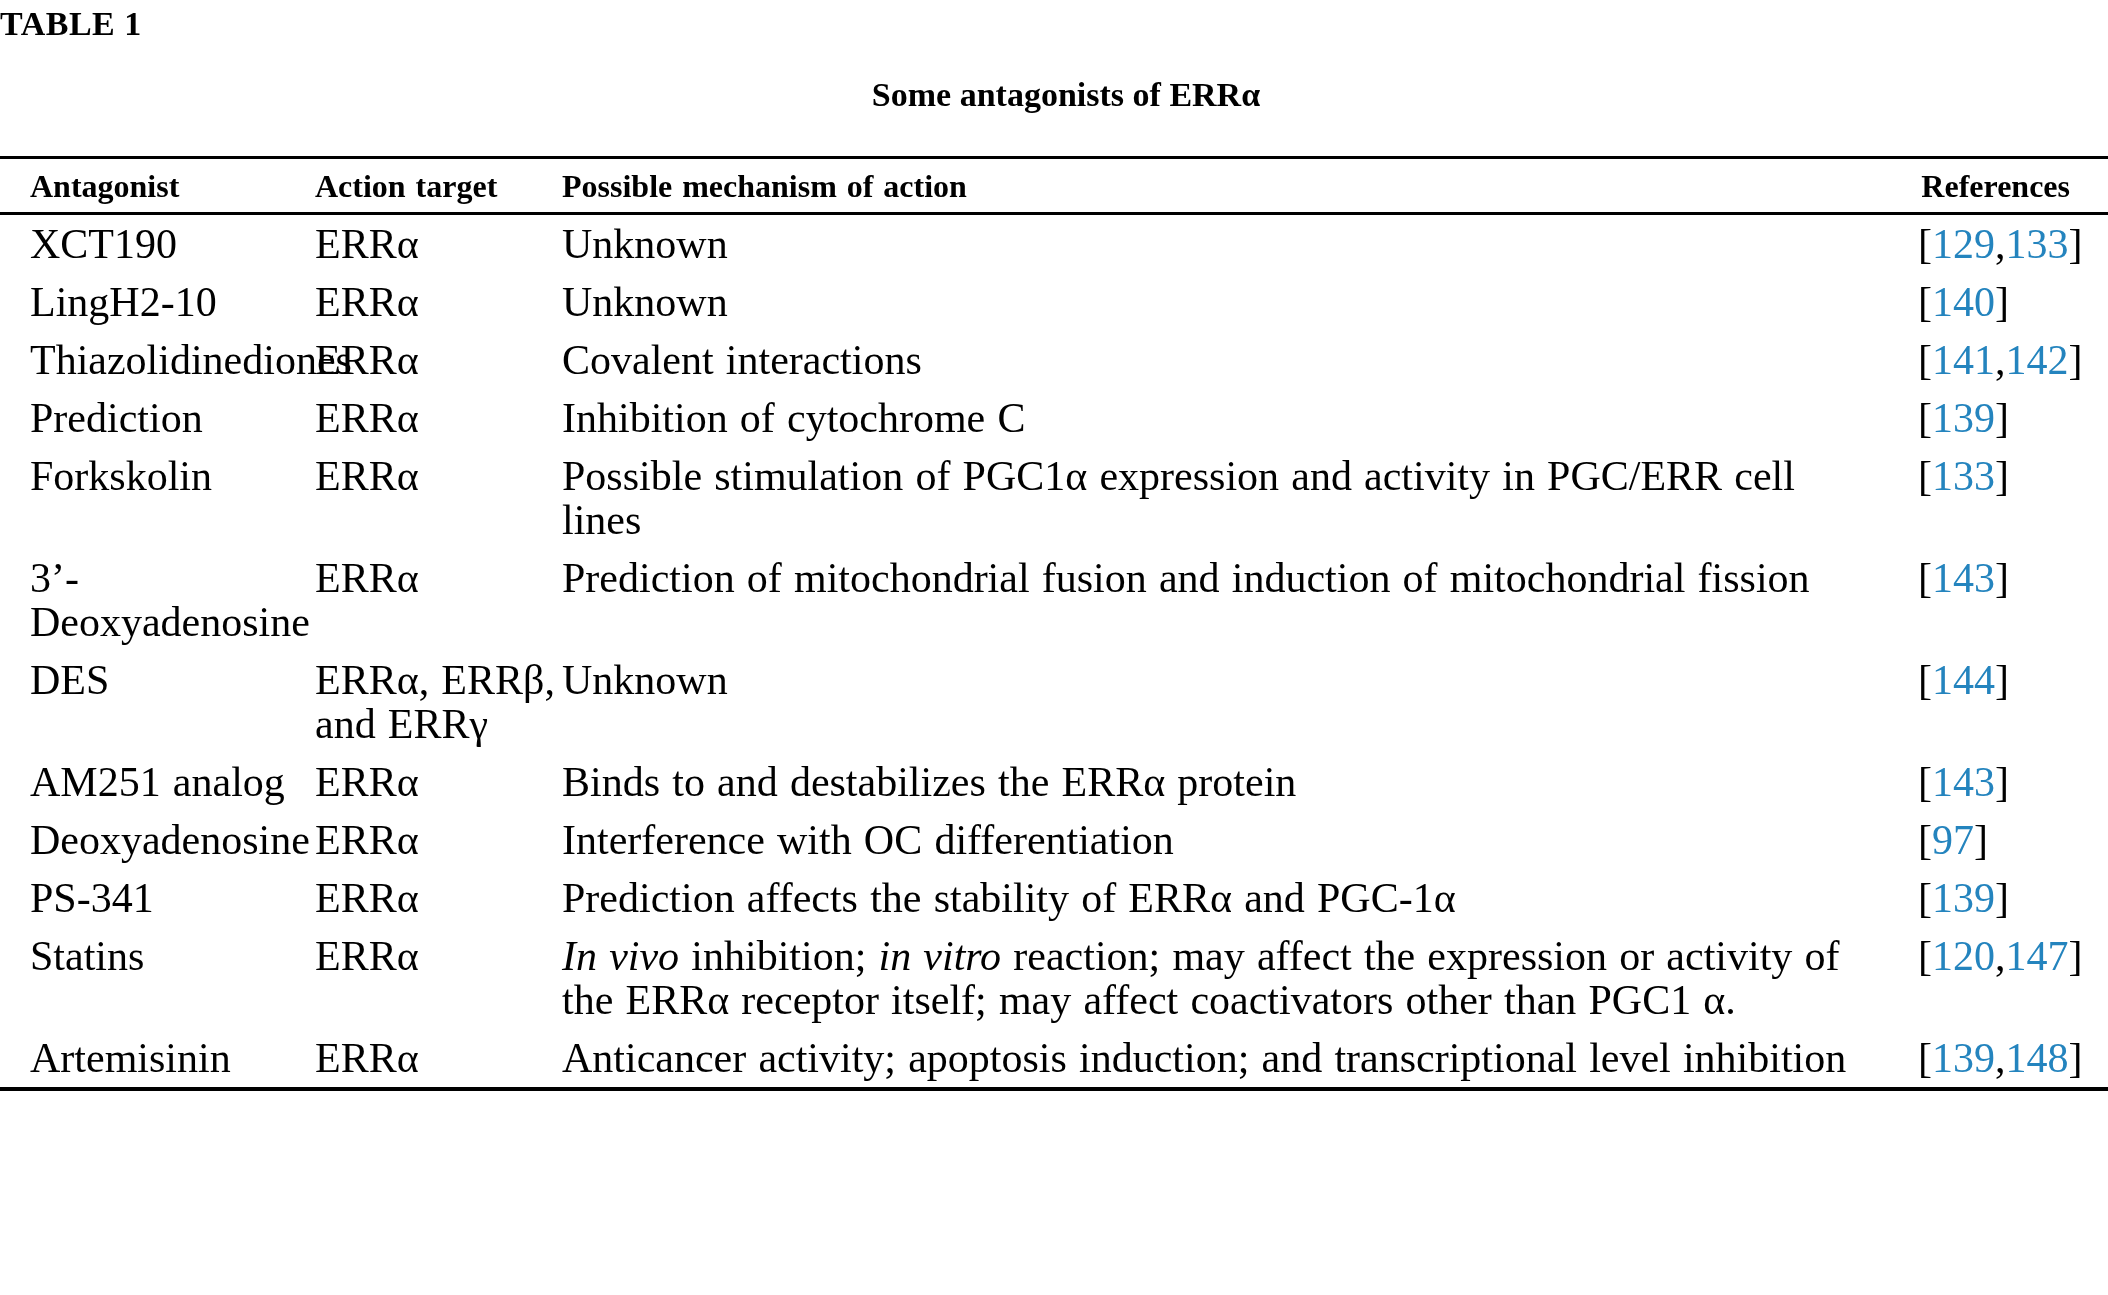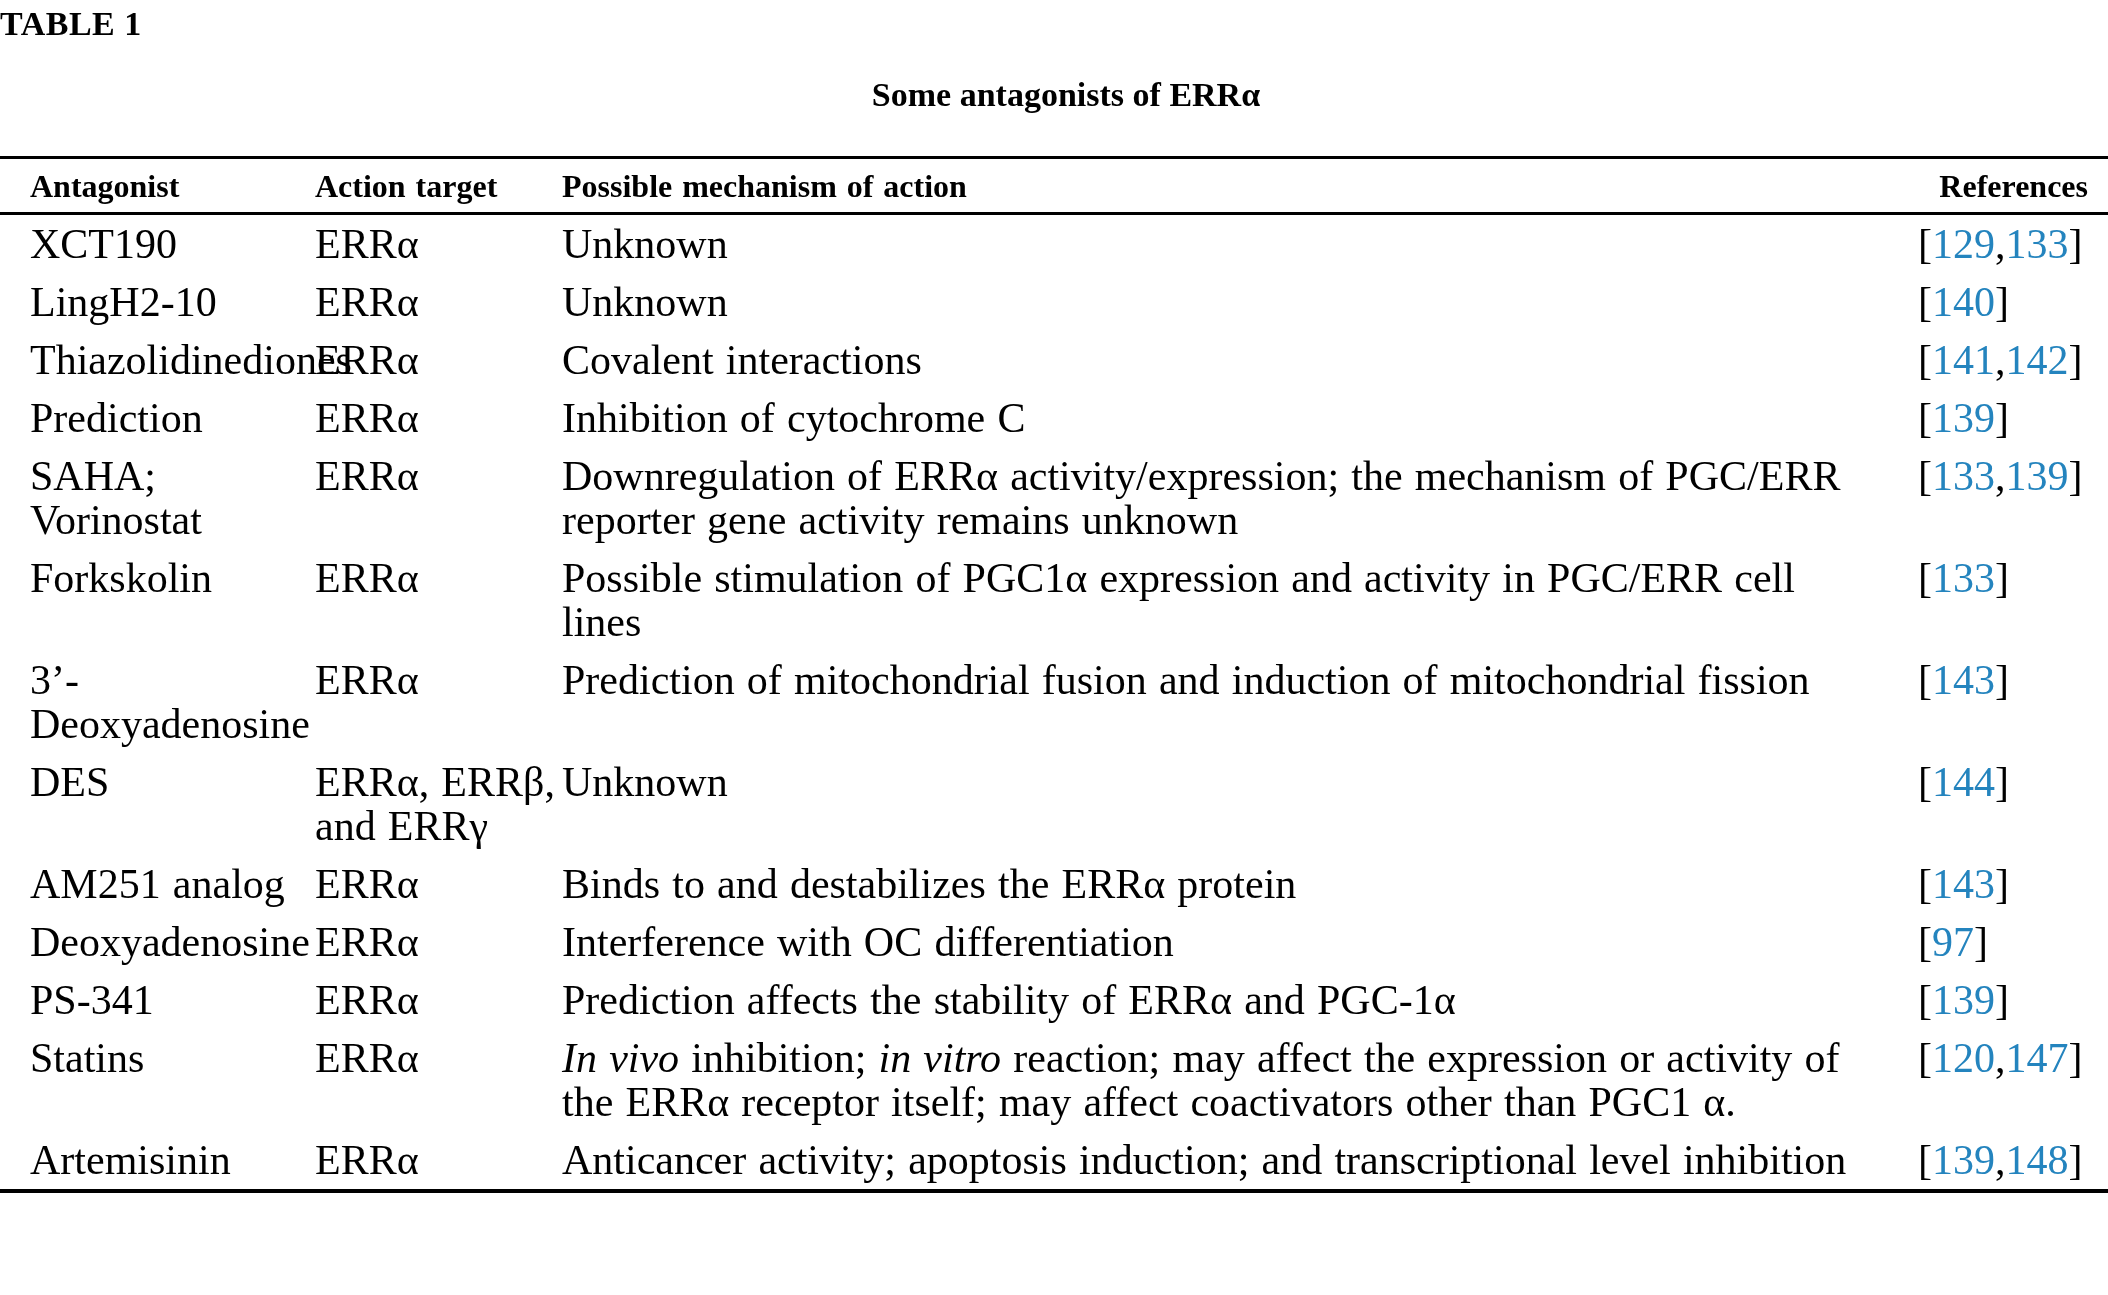--- a/index.html
+++ b/index.html
@@ -41,21 +41,21 @@
     border-top: 3px solid #000;
     border-bottom: 3px solid #000;
     font-size: 32px;
     font-weight: 700;
     text-align: left;
     line-height: 40px;
     padding: 7px 0 6px 0;
     word-spacing: 0.06em;
   }
   thead th.col-antagonist { padding-left: 30px; }
-  thead th.col-refs { text-align: right; padding-right: 20px; }
+  thead th.col-refs { text-align: right; padding-right: 38px; }
   tbody td {
     font-size: 42px;
     line-height: 44px;
     vertical-align: top;
     padding: 7px 0 7px 0;
     word-spacing: 0.04em;
   }
   tbody td.col-antagonist { padding-left: 30px; }
   tbody td.col-mechanism { padding-right: 40px; }
   tbody tr:last-child td { border-bottom: 4px solid #000; }
@@ -103,26 +103,20 @@
         <td class="col-mechanism"><span>Covalent interactions</span></td>
         <td class="col-refs">[<span class="ref-link">141</span>,<span class="ref-link">142</span>]</td>
       </tr>
       <tr>
         <td class="col-antagonist">Prediction</td>
         <td class="col-target">ERRα</td>
         <td class="col-mechanism"><span>Inhibition of cytochrome C</span></td>
         <td class="col-refs">[<span class="ref-link">139</span>]</td>
       </tr>
       <tr>
-        <td class="col-antagonist">SAHA; Vorinostat</td>
-        <td class="col-target">ERRα</td>
-        <td class="col-mechanism"><span>Downregulation of ERRα activity/expression; the mechanism of PGC/ERR reporter gene activity remains unknown</span></td>
-        <td class="col-refs">[<span class="ref-link">133</span>,<span class="ref-link">139</span>]</td>
-      </tr>
-      <tr>
         <td class="col-antagonist">Forkskolin</td>
         <td class="col-target">ERRα</td>
         <td class="col-mechanism"><span>Possible stimulation of PGC1α expression and activity in PGC/ERR cell lines</span></td>
         <td class="col-refs">[<span class="ref-link">133</span>]</td>
       </tr>
       <tr>
         <td class="col-antagonist">3’-<br>Deoxyadenosine</td>
         <td class="col-target">ERRα</td>
         <td class="col-mechanism"><span>Prediction of mitochondrial fusion and induction of mitochondrial fission</span></td>
         <td class="col-refs">[<span class="ref-link">143</span>]</td>

